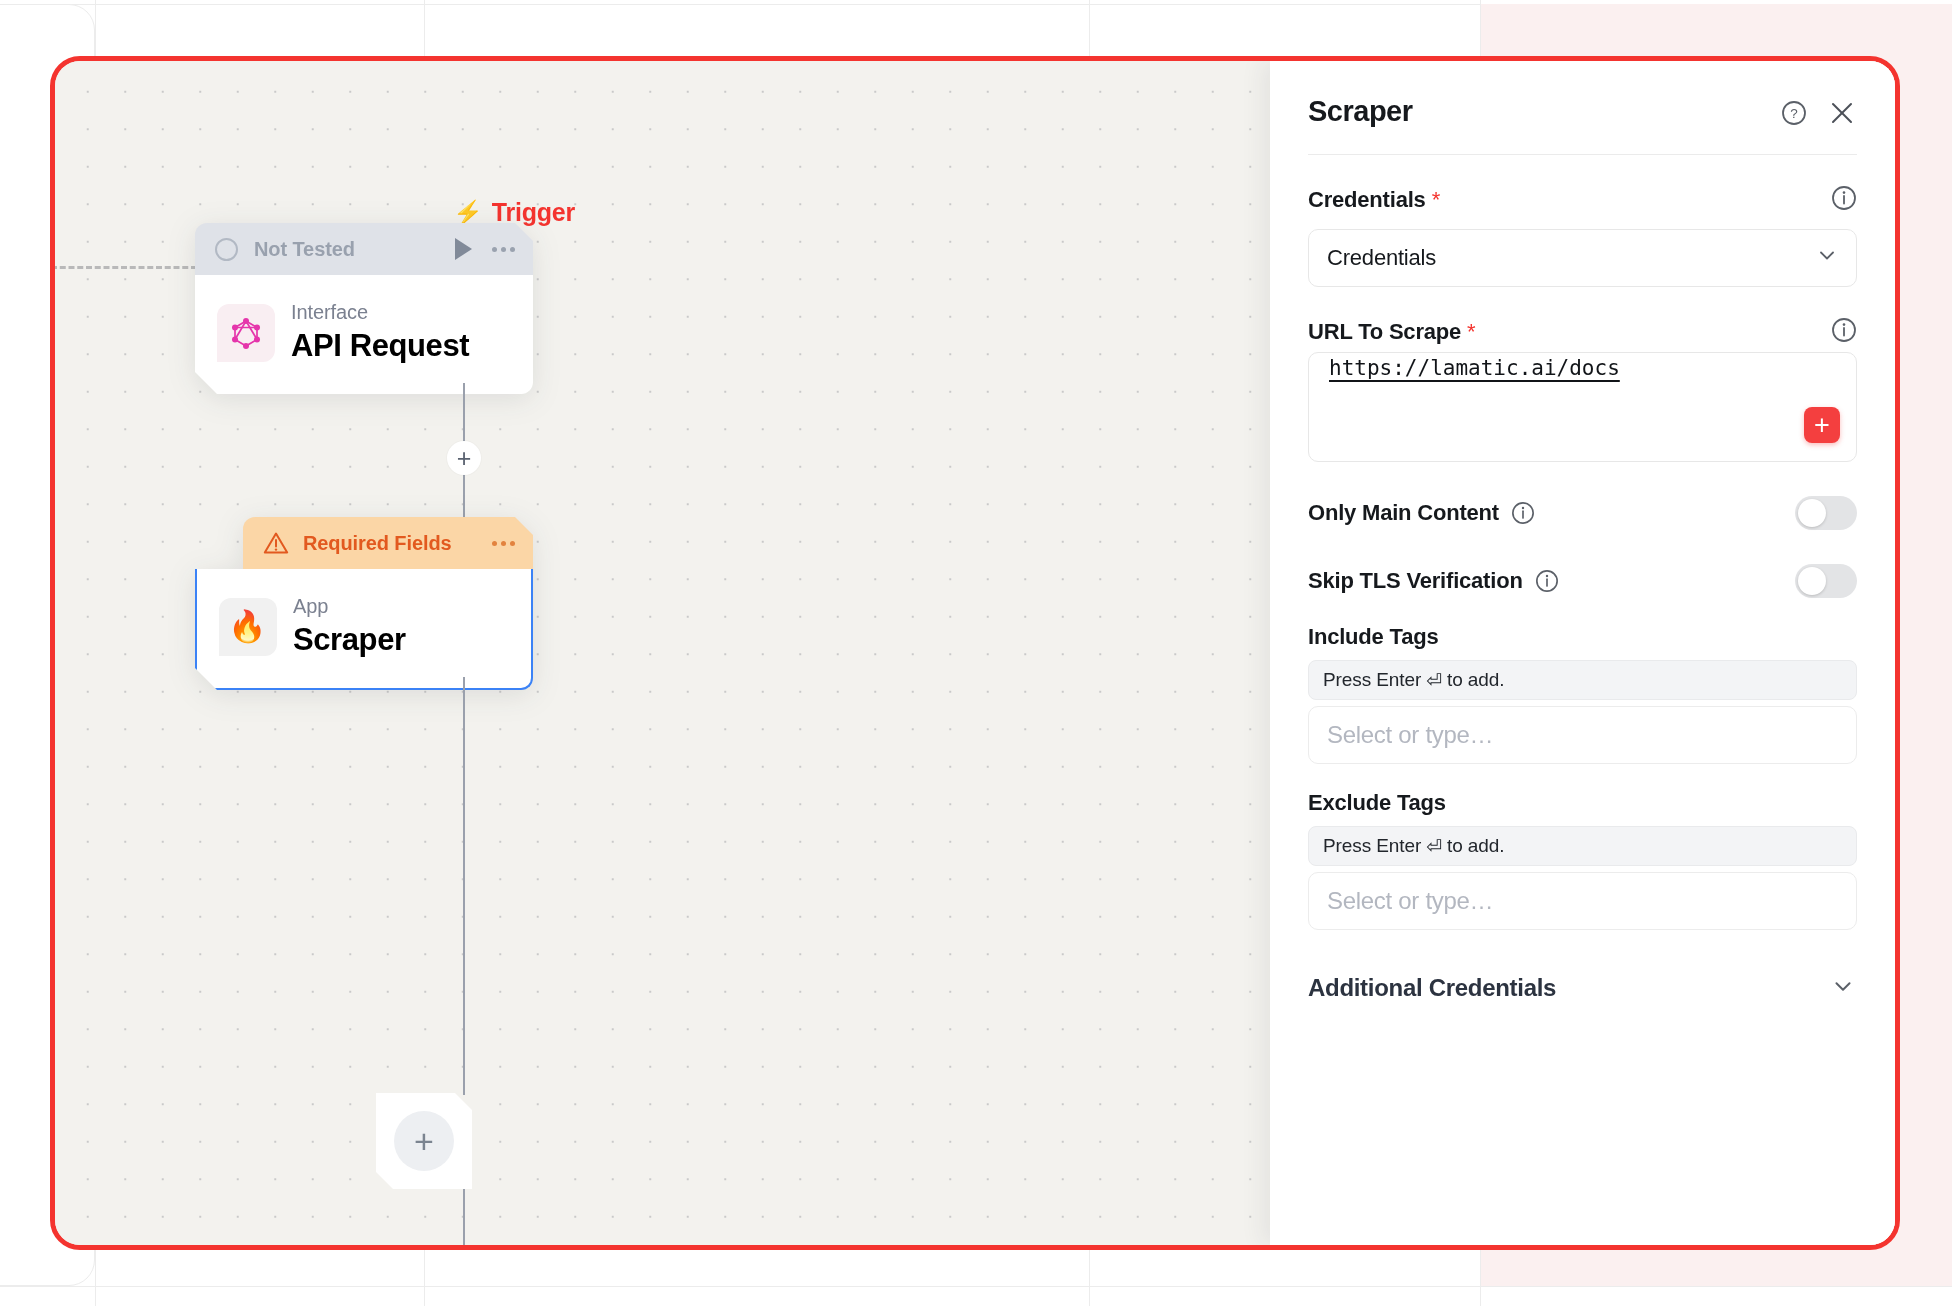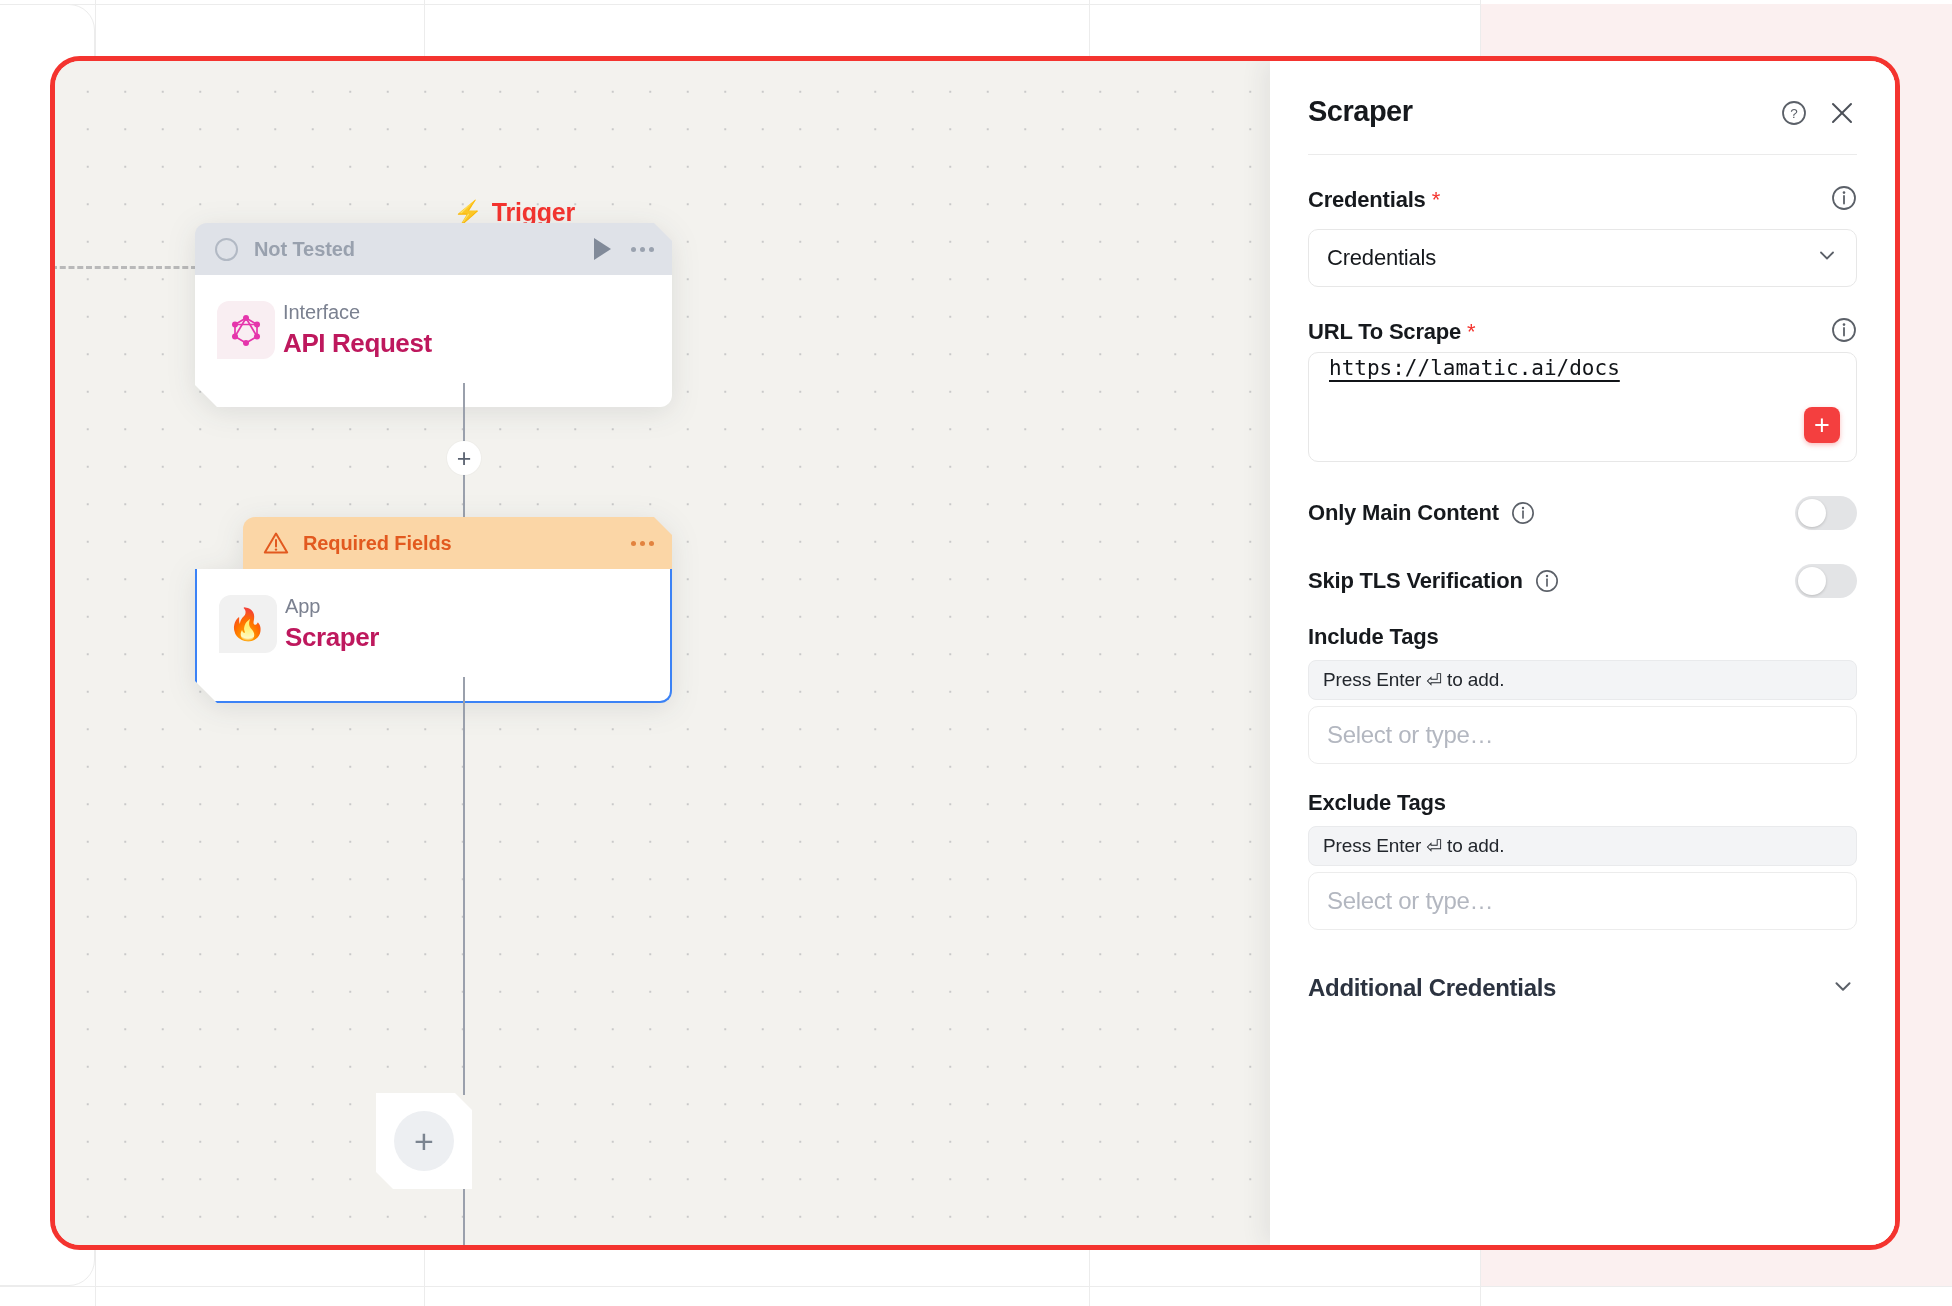--- a/index.html
+++ b/index.html
@@ -59,21 +59,21 @@
 
   
   .wire-plus {
     position: absolute; width: 34px; height: 34px; border-radius: 50%;
     background: #ffffff; display: flex; align-items: center; justify-content: center;
     color: #5a6270; font-size: 25px; line-height: 1; font-weight: 300;
     box-shadow: 0 0 0 1px rgba(0,0,0,0.02);
   }
 
   
-  .node { position: absolute; width: 477px; filter: drop-shadow(0 5px 14px rgba(30,35,45,0.10)); }
+  .node { position: absolute; width: 338px; filter: drop-shadow(0 5px 14px rgba(30,35,45,0.10)); }
 
   .node-status {
     height: 52px; display: flex; align-items: center; padding: 0 18px 0 20px;
     font-size: 20px; font-weight: 700; letter-spacing: -0.1px;
   }
   .node-status.untested {
     background: #dfe2e8; color: #99a1ae;
     border-radius: 12px 12px 0 0;
     clip-path: polygon(0 0, calc(100% - 18px) 0, 100% 18px, 100% 100%, 0 100%);
   }
@@ -95,40 +95,40 @@
     border-top: 11px solid transparent;
     border-bottom: 11px solid transparent;
     margin-right: 20px;
   }
   .dots-menu { display: flex; gap: 4px; flex: none; }
   .dots-menu i { width: 5px; height: 5px; border-radius: 50%; background: #9aa2af; display: block; }
   .dots-menu.orange i { background: #e2833f; }
 
   .node-body {
     background: #ffffff;
-    padding: 26px 22px 48px 22px;
-    display: flex; align-items: center; gap: 8px;
+    padding: 26px 22px 30px 22px;
+    display: flex; align-items: center; gap: 16px;
     border-radius: 0 0 12px 12px;
     clip-path: polygon(0 0, 100% 0, 100% 100%, 22px 100%, 0 calc(100% - 22px));
   }
   .node.selected .node-body {
     border: 2px solid #3b82f6;
     border-top: none;
   }
   .node-icon {
     width: 58px; height: 58px; flex: none;
     border-radius: 12px 12px 12px 0;
     display: flex; align-items: center; justify-content: center;
   }
   .node-icon.graphql { background: #f9eef2; }
   .node-icon.app { background: #f1f1f1; }
   .node-icon .emoji { font-size: 31px; line-height: 1; }
   .node-text { display: flex; flex-direction: column; gap: 4px; }
   .node-kicker { font-size: 20px; color: #7b8190; letter-spacing: -0.1px; }
-  .node-title { font-size: 26px; font-weight: 700; color: #be185d; letter-spacing: -0.4px; }
+  .node-title { font-size: 31px; font-weight: 700; color: #000000; letter-spacing: -0.4px; }
 
   
   #add-card {
     position: absolute; left: 321px; top: 1032px;
     width: 96px; height: 96px; background: #ffffff;
     clip-path: polygon(0 0, calc(100% - 17px) 0, 100% 17px, 100% 100%, 17px 100%, 0 calc(100% - 17px));
     display: flex; align-items: center; justify-content: center;
     filter: drop-shadow(0 4px 10px rgba(30,35,45,0.10));
   }
   #add-card .circle {

